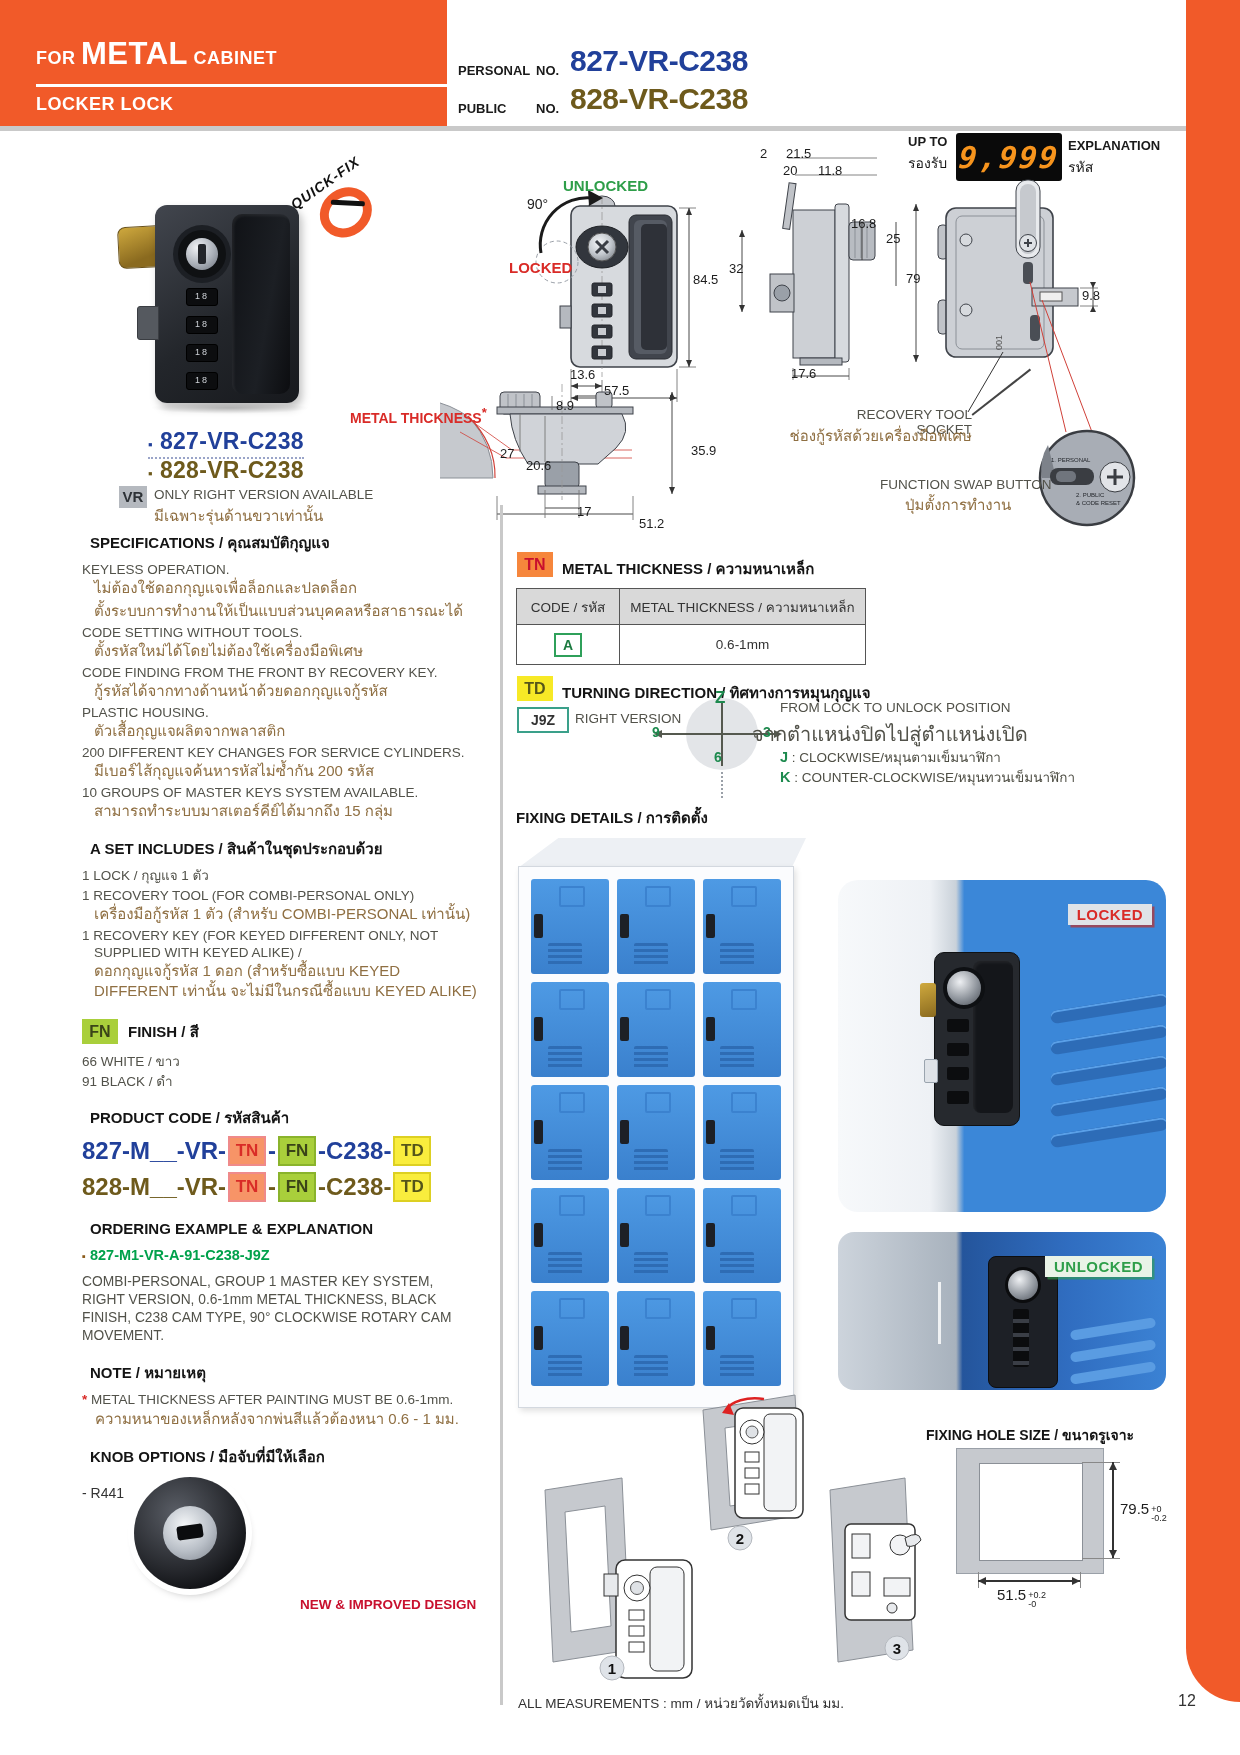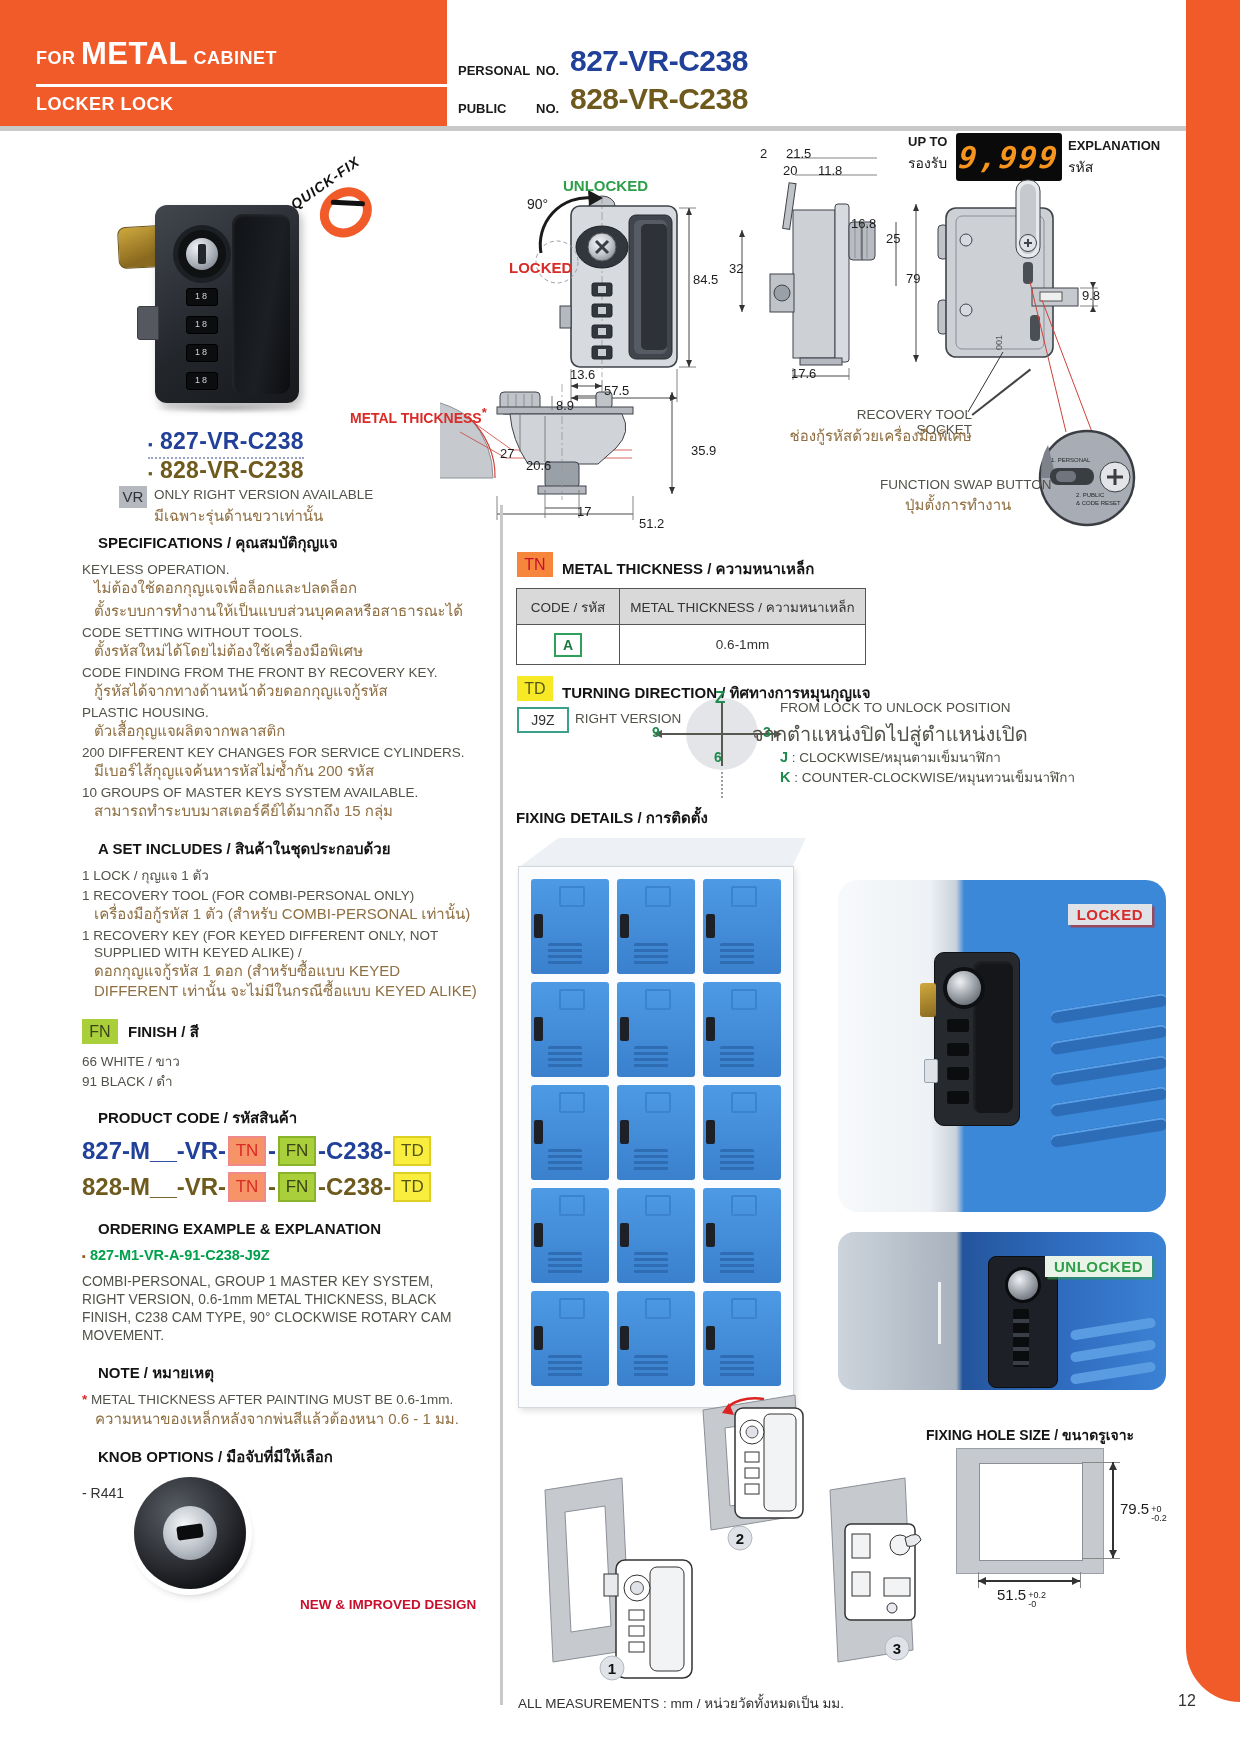--- a/index.html
+++ b/index.html
@@ -48,38 +48,38 @@
   .qf-q i{position:absolute;left:8px;top:6px;width:34px;height:5px;background:#111;transform:rotate(38deg);border-radius:2px;}
   .model-line{display:flex;align-items:baseline;font-weight:bold;font-size:23px;letter-spacing:.3px;}
   .model-line .blt{font-size:13px;margin-right:7px;}
   
   .h15{font-size:15px;font-weight:bold;color:#141414;}
   .en{font-size:13.5px;color:#52524a;}
   .th{font-size:15px;color:#8f6f42;}
   .dim{position:absolute;font-size:13px;color:#1d1d1d;white-space:nowrap;}
   .drawlab{position:absolute;font-size:15px;font-weight:bold;white-space:nowrap;}
   
-  .badge{display:inline-block;text-align:center;font-weight:normal;}
+  .badge{display:inline-block;text-align:center;font-weight:bold;}
   .b-vr{width:28px;height:22px;line-height:22px;background:#b5b9bf;color:#2e3237;font-size:15px;}
   .b-tn{background:#F6863C;color:#C8102E;}
   .b-fn{background:#A9CF3B;color:#3a4418;}
   .b-td{background:#F7E926;color:#55551a;}
   .b-hdr{width:36px;height:25px;line-height:25px;font-size:16px;}
   .b-code{width:34px;height:26px;line-height:26px;font-size:17px;margin:0 2px;}
   .b-tn2{background:#F79467;color:#D92B27;border:2px solid #ef8a8a;}
   .b-fn2{background:#A9CF3B;color:#3a4418;border:2px solid #8ab32c;}
   .b-td2{background:#F9ED3D;color:#55551a;border:2px solid #ddd022;}
   .b-a{display:inline-block;width:24px;height:20px;line-height:20px;border:2px solid #2fa05a;color:#1c7a40;font-weight:bold;font-size:14px;background:#fff;}
   .b-j9z{width:48px;height:22px;line-height:22px;border:2px solid #3aa08a;color:#333;font-size:14px;background:#fff;}
   
   .left-col{left:82px;top:531px;width:396px;}
   .left-col .item{margin-bottom:3px;}
   .left-col .item .en{display:block;padding-left:12px;text-indent:-12px;line-height:17px;}
   .left-col .item .th{display:block;padding-left:12px;line-height:20px;}
-  .sec-title{font-size:15px;font-weight:bold;color:#141414;margin:0 0 6px 16px;}
+  .sec-title{font-size:15px;font-weight:bold;color:#141414;margin:0 0 6px 8px;}
   .pc-line{display:flex;align-items:center;font-weight:bold;font-size:24px;margin:6px 0;white-space:pre;}
   .knob-row{display:flex;gap:28px;margin-top:8px;}
   .knob-wrap{display:flex;gap:10px;}
   .knob-wrap .klbl{font-size:14px;color:#333;margin-top:8px;white-space:nowrap;}
   .knob{position:relative;width:112px;height:112px;border-radius:50%;
         background:radial-gradient(circle at 38% 32%,#5a5e66,#27292e 55%,#0c0d10 82%);
         box-shadow:0 0 0 6px #fff,2px 5px 9px rgba(0,0,0,.3);}
   .knob i{position:absolute;left:29px;top:29px;width:54px;height:54px;border-radius:50%;
         background:radial-gradient(circle at 40% 35%,#f4f6f8,#b9bfc7 55%,#7d838d);}
   .knob b{position:absolute;left:43px;top:48px;width:26px;height:14px;background:#0b0c0e;border-radius:3px;transform:rotate(-8deg);}

